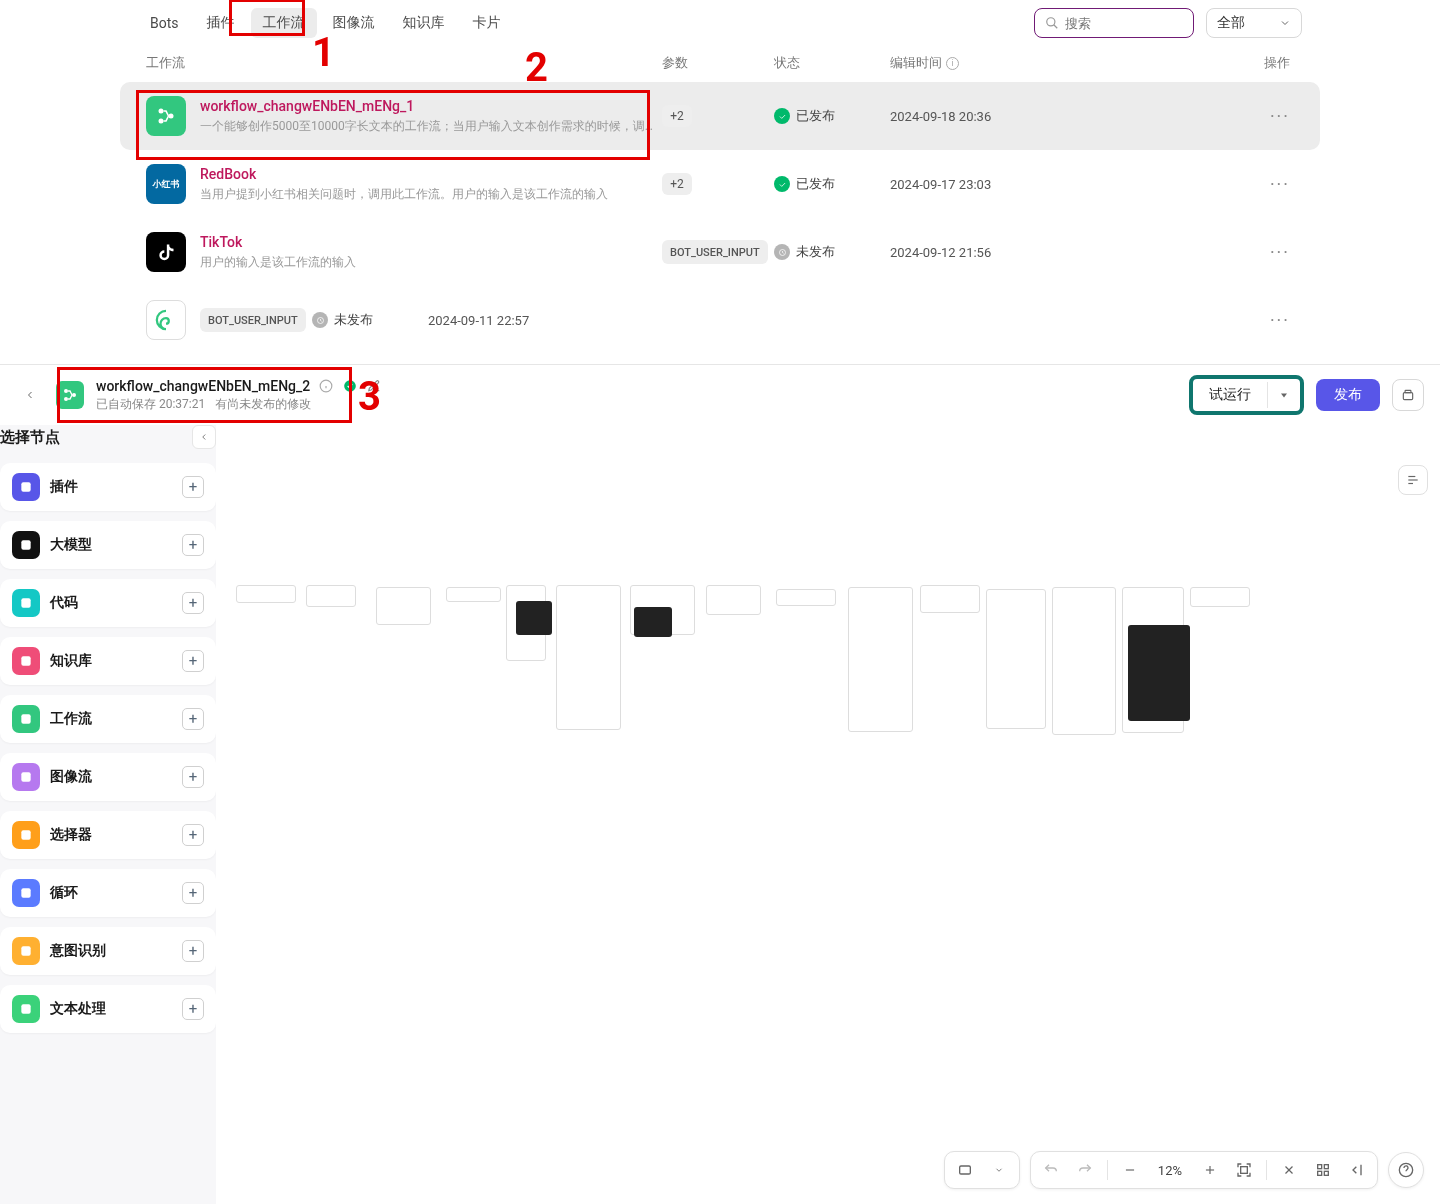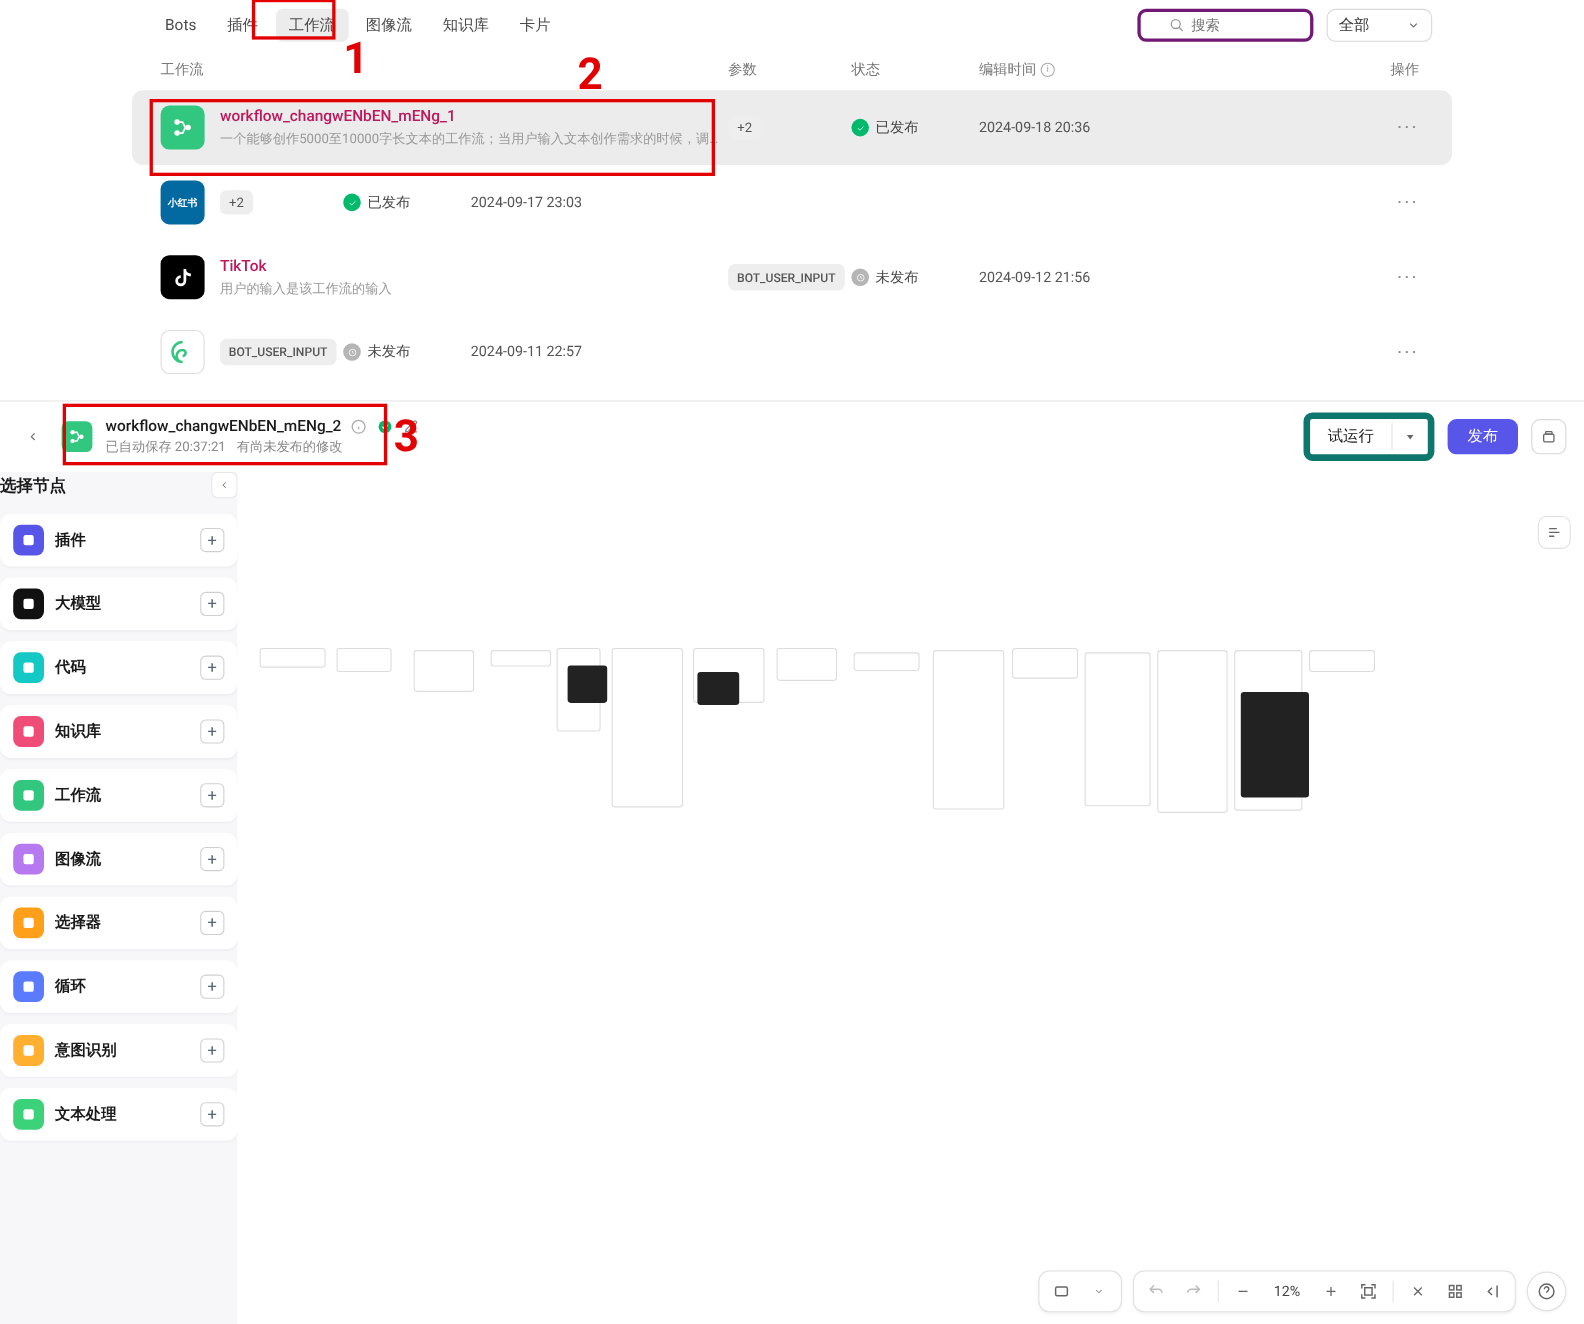--- a/index.html
+++ b/index.html
@@ -4,21 +4,21 @@
 <style>
 * { box-sizing: border-box; margin: 0; padding: 0; font-family: -apple-system, BlinkMacSystemFont, "Segoe UI", Roboto, "Helvetica Neue", Arial, sans-serif; }
 body { background: #fff; width: 1440px; height: 1204px; overflow: hidden; font-size: 14px; color: #1a1a1a; }
 
 
 .top-section { width: 1200px; margin: 0 auto; position: relative; }
 .tabs-row { display: flex; align-items: center; gap: 4px; padding: 8px 18px 6px; }
 .tab { padding: 6px 12px; border-radius: 6px; color: #4a4a4a; cursor: pointer; }
 .tab.active { background: #ececec; }
 .spacer { flex: 1; }
-.search { position: relative; display: flex; align-items: center; width: 160px; height: 30px; border: 3px solid #701a75; border-radius: 8px; padding: 0 26px; color: #999; background: #fff; }
+.search { position: relative; display: flex; align-items: center; width: 160px; height: 30px; border: 1px solid #701a75; border-radius: 8px; padding: 0 10px; color: #999; background: #fff; }
 .search svg { width: 14px; height: 14px; margin-right: 6px; stroke: #999; fill: none; }
 .search input { border: none; outline: none; width: 100%; font-size: 13px; background: transparent; }
 .select-all { display: flex; align-items: center; justify-content: space-between; width: 96px; height: 30px; border: 1px solid #d8d8d8; border-radius: 8px; padding: 0 10px; margin-left: 8px; color: #333; cursor: pointer; background:#fff;}
 .select-all svg { width: 12px; height: 12px; stroke: #666; fill: none; }
 
 .table-head { display: flex; align-items: center; padding: 10px 26px; color: #777; font-size: 13px; }
 .col-name { flex: 0 0 516px; }
 .col-params { flex: 0 0 112px; }
 .col-status { flex: 0 0 116px; }
 .col-time { flex: 0 0 190px; display:flex; align-items:center; gap:4px;}
@@ -50,21 +50,21 @@
 
 .bottom-section { margin-top:10px; border-top:1px solid #e6e6e6; }
 .editor-header { display:flex; align-items:center; padding:10px 16px; gap:12px; }
 .back-btn{width:28px;height:28px;display:flex;align-items:center;justify-content:center;color:#666;cursor:pointer;}
 .wf-small-icon{width:28px;height:28px;border-radius:6px;background:#32c77f;display:flex;align-items:center;justify-content:center;}
 .wf-header-title-block{display:flex;flex-direction:column;gap:2px;}
 .wf-title-row{display:flex;align-items:center;gap:8px;}
 .wf-title-row .name{font-weight:500;}
 .wf-title-row .icn{width:16px;height:16px;display:flex;align-items:center;justify-content:center;color:#999;}
 .wf-sub{display:flex;align-items:flex-start;gap:10px;font-size:12px;color:#888;}
-.trial-btn{display:flex;align-items:center;border:6px solid #0f766e;border-radius:8px;overflow:hidden;margin-left:auto;}
+.trial-btn{display:flex;align-items:center;border:4px solid #0f766e;border-radius:8px;overflow:hidden;margin-left:auto;}
 .trial-btn .tb-main{padding:7px 16px;cursor:pointer;}
 .trial-btn .tb-drop{padding:7px 10px;border-left:1px solid #e4e4e4;cursor:pointer;display:flex;align-items:center;}
 .publish-btn{background:#5856e8;color:#fff;border-radius:8px;padding:7px 18px;font-weight:500;cursor:pointer;}
 .square-btn{width:32px;height:32px;border:1px solid #d8d8d8;border-radius:8px;display:flex;align-items:center;justify-content:center;cursor:pointer;}
 
 .editor-body{display:flex; height:780px;}
 
 .side-panel{width:216px;background:#f7f7f9;display:flex;flex-direction:column;gap:10px;}
 .side-head{display:flex;align-items:center;justify-content:space-between;margin-bottom:4px;}
 .side-head .sh-title{font-size:15px;font-weight:600;}
@@ -162,20 +162,24 @@
             <span>已发布</span>
           </div>
         </div>
         <div class="col-time">
           <span class="time-text">2024-09-18 20:36</span>
         </div>
         <div class="col-actions"><span class="row-actions">···</span></div>
       </div>
       <div class="row">
         <div class="wf-icon" style="background: #0369a1; font-size: 9px;">小红书</div>
+        <div class="wf-info">
+          <div class="wf-title">RedBook</div>
+          <div class="wf-desc">当用户提到小红书相关问题时，调用此工作流。用户的输入是该工作流的输入</div>
+        </div>
         <div class="col-params"><span class="badge-plus">+2</span></div>
         <div class="col-status">
           <div class="status">
             <span class="status-dot green">
               <svg viewBox="0 0 24 24">
                 <polyline points="5 12 10 17 19 8"></polyline>
               </svg>
             </span>
             <span>已发布</span>
           </div>

